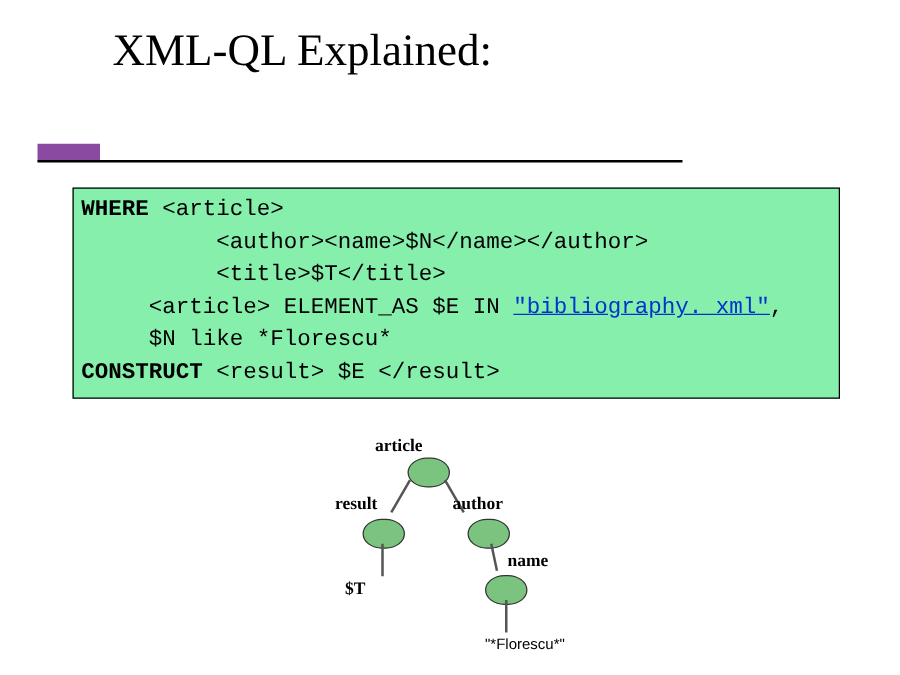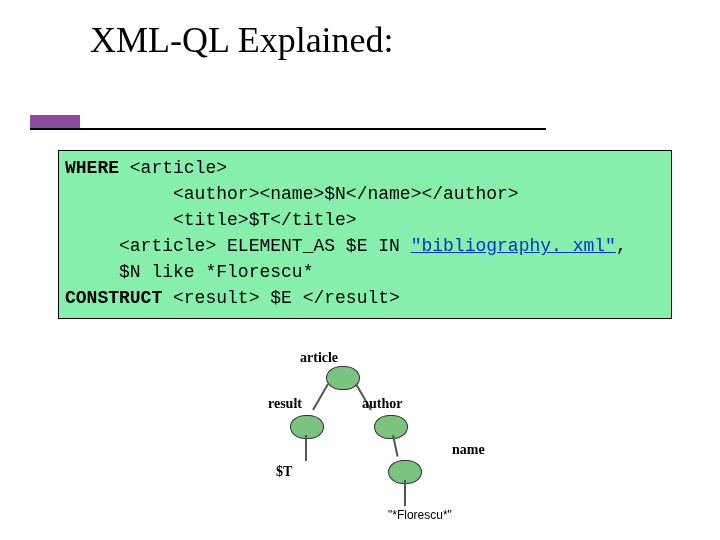--- a/index.html
+++ b/index.html
@@ -124,21 +124,21 @@
     <div class="lbl" style="left:268px; top:56px;">result</div>
     <div class="node" style="left:290px; top:75px;"></div>
 
     <div class="lbl" style="left:362px; top:56px;text-align:right;">author</div>
     <div class="node" style="left:374px; top:75px;"></div>
 
     <div class="edge" style="left:305px; top:95px; height:26px;"></div>
     <div class="lbl" style="left:276px; top:124px;">$T</div>
 
     <div class="edge" style="left:392px; top:95px; height:22px; transform:rotate(-12deg); transform-origin:top;"></div>
-    <div class="lbl" style="left:406px; top:102px;margin-left:46px;">name</div>
+    <div class="lbl" style="left:406px; top:102px;">name</div>
     <div class="node" style="left:388px; top:120px;"></div>
 
     <div class="edge" style="left:404px; top:140px; height:26px;"></div>
     <div class="small-lbl" style="left:388px; top:168px;">"*Florescu*"</div>
 
   </div>
 
 </div>
 
 </body></html>

